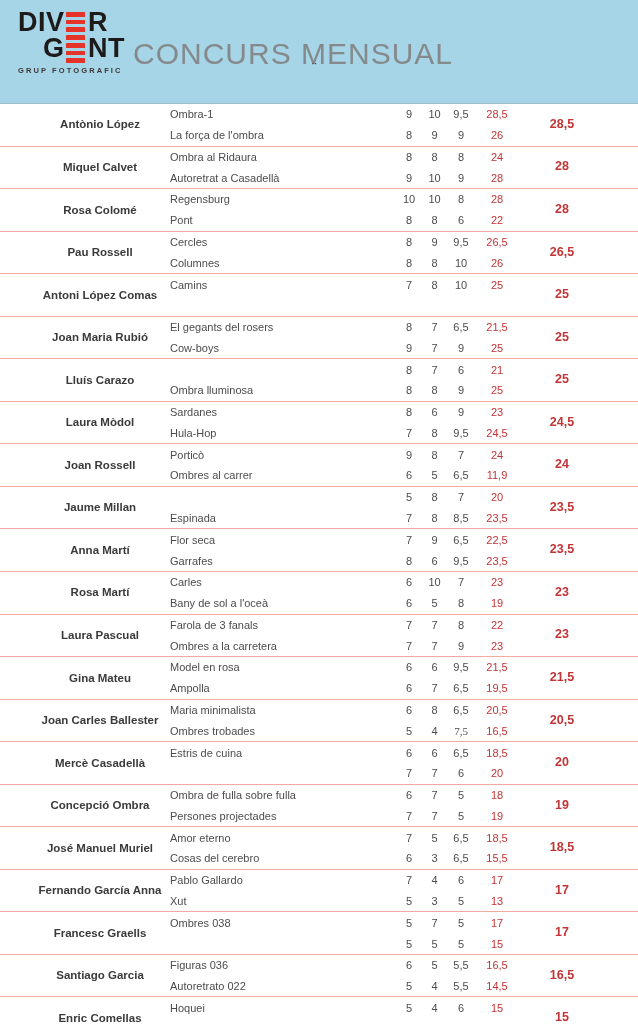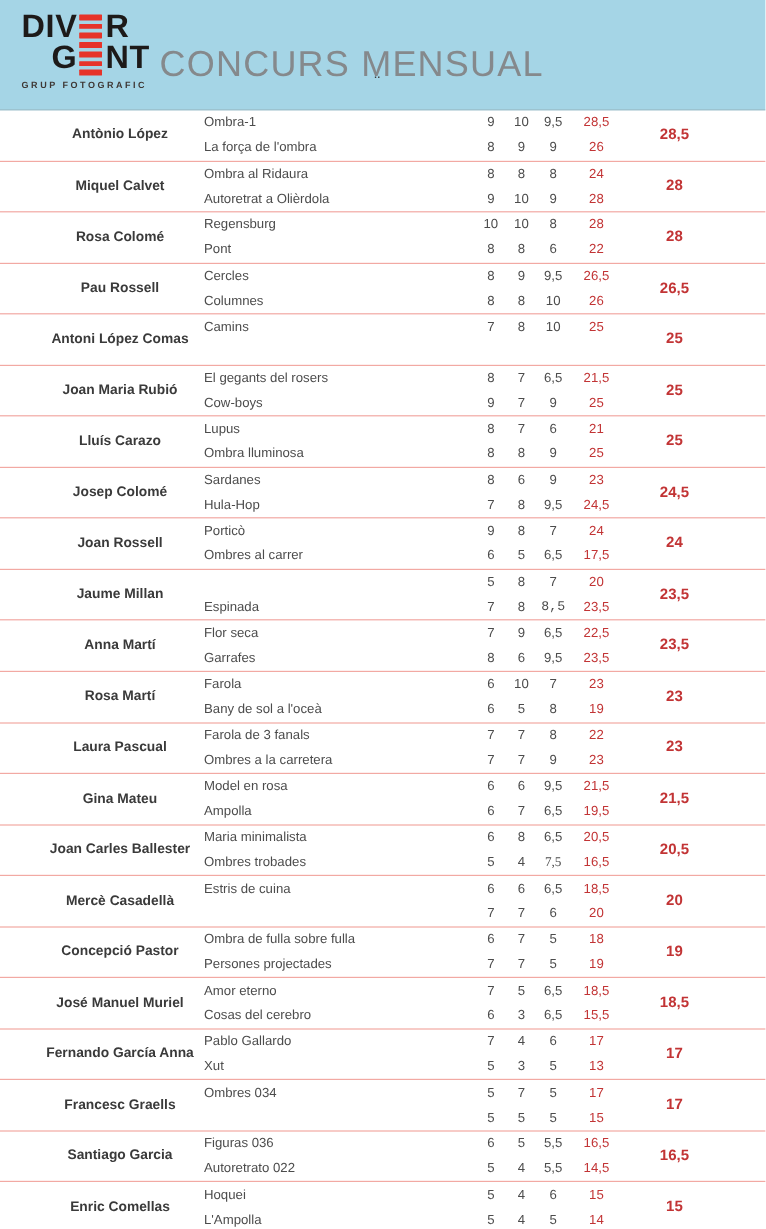--- a/index.html
+++ b/index.html
@@ -4,21 +4,21 @@
 <style>
   * { margin:0; padding:0; box-sizing:border-box; }
   html,body { width:638px; }
   body {
     font-family:"Liberation Sans","DejaVu Sans",sans-serif;
     background:#ffffff; width:638px; height:1024px; overflow:hidden;
     position:relative;
   }
   
   .header {
-    position:relative; width:638px; height:92px;
+    position:relative; width:638px; height:104px;
     background:#a5d5e6;
     border-bottom:1px solid rgba(120,120,120,0.25);
   }
   .logo { position:absolute; left:18px; top:9px; width:130px; height:66px; }
   .logo .lg {
     position:absolute; font-weight:700; font-size:27px; line-height:27px;
     color:#1d1a19; letter-spacing:0.5px;
   }
   .lg.w1a { left:0;  top:0; }
   .lg.w1b { left:70px; top:0; }
@@ -111,21 +111,21 @@
       <div class="cell sub" style="grid-row: 2;">26</div>
     </div>
     <div class="row">
     <div class="cell name">Miquel Calvet</div>
     <div class="cell total">28</div>
   <div class="cell ptitle" style="grid-row: 1;">Ombra al Ridaura</div>
       <div class="cell s1" style="grid-row: 1;">8</div>
       <div class="cell s2" style="grid-row: 1;">8</div>
       <div class="cell s3" style="grid-row: 1;">8</div>
       <div class="cell sub" style="grid-row: 1;">24</div>
-      <div class="cell ptitle" style="grid-row: 2;">Autoretrat a Olièrdola</div>
+      <div class="cell ptitle" style="grid-row: 2;">Autoretrat a Casadellà</div>
       <div class="cell s1" style="grid-row: 2;">9</div>
       <div class="cell s2" style="grid-row: 2;">10</div>
       <div class="cell s3" style="grid-row: 2;">9</div>
       <div class="cell sub" style="grid-row: 2;">28</div>
     </div>
     <div class="row">
     <div class="cell name">Rosa Colomé</div>
     <div class="cell total">28</div>
   <div class="cell ptitle" style="grid-row: 1;">Regensburg</div>
       <div class="cell s1" style="grid-row: 1;">10</div>
@@ -171,33 +171,32 @@
       <div class="cell sub" style="grid-row: 1;">21,5</div>
       <div class="cell ptitle" style="grid-row: 2;">Cow-boys</div>
       <div class="cell s1" style="grid-row: 2;">9</div>
       <div class="cell s2" style="grid-row: 2;">7</div>
       <div class="cell s3" style="grid-row: 2;">9</div>
       <div class="cell sub" style="grid-row: 2;">25</div>
     </div>
     <div class="row">
     <div class="cell name">Lluís Carazo</div>
     <div class="cell total">25</div>
-  <div class="cell ptitle" style="grid-row: 1;">Lupus</div>
       <div class="cell s1" style="grid-row: 1;">8</div>
       <div class="cell s2" style="grid-row: 1;">7</div>
       <div class="cell s3" style="grid-row: 1;">6</div>
       <div class="cell sub" style="grid-row: 1;">21</div>
       <div class="cell ptitle" style="grid-row: 2;">Ombra lluminosa</div>
       <div class="cell s1" style="grid-row: 2;">8</div>
       <div class="cell s2" style="grid-row: 2;">8</div>
       <div class="cell s3" style="grid-row: 2;">9</div>
       <div class="cell sub" style="grid-row: 2;">25</div>
     </div>
     <div class="row">
-    <div class="cell name">Josep Colomé</div>
+    <div class="cell name">Laura Mòdol</div>
     <div class="cell total">24,5</div>
   <div class="cell ptitle" style="grid-row: 1;">Sardanes</div>
       <div class="cell s1" style="grid-row: 1;">8</div>
       <div class="cell s2" style="grid-row: 1;">6</div>
       <div class="cell s3" style="grid-row: 1;">9</div>
       <div class="cell sub" style="grid-row: 1;">23</div>
       <div class="cell ptitle" style="grid-row: 2;">Hula-Hop</div>
       <div class="cell s1" style="grid-row: 2;">7</div>
       <div class="cell s2" style="grid-row: 2;">8</div>
       <div class="cell s3" style="grid-row: 2;">9,5</div>
@@ -208,53 +207,53 @@
     <div class="cell total">24</div>
   <div class="cell ptitle" style="grid-row: 1;">Porticò</div>
       <div class="cell s1" style="grid-row: 1;">9</div>
       <div class="cell s2" style="grid-row: 1;">8</div>
       <div class="cell s3" style="grid-row: 1;">7</div>
       <div class="cell sub" style="grid-row: 1;">24</div>
       <div class="cell ptitle" style="grid-row: 2;">Ombres al carrer</div>
       <div class="cell s1" style="grid-row: 2;">6</div>
       <div class="cell s2" style="grid-row: 2;">5</div>
       <div class="cell s3" style="grid-row: 2;">6,5</div>
-      <div class="cell sub" style="grid-row: 2;">17,5</div>
+      <div class="cell sub" style="grid-row: 2;">11,9</div>
     </div>
     <div class="row">
     <div class="cell name">Jaume Millan</div>
     <div class="cell total">23,5</div>
       <div class="cell s1" style="grid-row: 1;">5</div>
       <div class="cell s2" style="grid-row: 1;">8</div>
       <div class="cell s3" style="grid-row: 1;">7</div>
       <div class="cell sub" style="grid-row: 1;">20</div>
       <div class="cell ptitle" style="grid-row: 2;">Espinada</div>
       <div class="cell s1" style="grid-row: 2;">7</div>
       <div class="cell s2" style="grid-row: 2;">8</div>
-      <div class="cell s3" style="grid-row: 2; font-family: Liberation Mono, monospace;">8,5</div>
+      <div class="cell s3" style="grid-row: 2;">8,5</div>
       <div class="cell sub" style="grid-row: 2;">23,5</div>
     </div>
     <div class="row">
     <div class="cell name">Anna Martí</div>
     <div class="cell total">23,5</div>
   <div class="cell ptitle" style="grid-row: 1;">Flor seca</div>
       <div class="cell s1" style="grid-row: 1;">7</div>
       <div class="cell s2" style="grid-row: 1;">9</div>
       <div class="cell s3" style="grid-row: 1;">6,5</div>
       <div class="cell sub" style="grid-row: 1;">22,5</div>
       <div class="cell ptitle" style="grid-row: 2;">Garrafes</div>
       <div class="cell s1" style="grid-row: 2;">8</div>
       <div class="cell s2" style="grid-row: 2;">6</div>
       <div class="cell s3" style="grid-row: 2;">9,5</div>
       <div class="cell sub" style="grid-row: 2;">23,5</div>
     </div>
     <div class="row">
     <div class="cell name">Rosa Martí</div>
     <div class="cell total">23</div>
-  <div class="cell ptitle" style="grid-row: 1;">Farola</div>
+  <div class="cell ptitle" style="grid-row: 1;">Carles</div>
       <div class="cell s1" style="grid-row: 1;">6</div>
       <div class="cell s2" style="grid-row: 1;">10</div>
       <div class="cell s3" style="grid-row: 1;">7</div>
       <div class="cell sub" style="grid-row: 1;">23</div>
       <div class="cell ptitle" style="grid-row: 2;">Bany de sol a l'oceà</div>
       <div class="cell s1" style="grid-row: 2;">6</div>
       <div class="cell s2" style="grid-row: 2;">5</div>
       <div class="cell s3" style="grid-row: 2;">8</div>
       <div class="cell sub" style="grid-row: 2;">19</div>
     </div>
@@ -307,21 +306,21 @@
       <div class="cell s1" style="grid-row: 1;">6</div>
       <div class="cell s2" style="grid-row: 1;">6</div>
       <div class="cell s3" style="grid-row: 1;">6,5</div>
       <div class="cell sub" style="grid-row: 1;">18,5</div>
       <div class="cell s1" style="grid-row: 2;">7</div>
       <div class="cell s2" style="grid-row: 2;">7</div>
       <div class="cell s3" style="grid-row: 2;">6</div>
       <div class="cell sub" style="grid-row: 2;">20</div>
     </div>
     <div class="row">
-    <div class="cell name">Concepció Pastor</div>
+    <div class="cell name">Concepció Ombra</div>
     <div class="cell total">19</div>
   <div class="cell ptitle" style="grid-row: 1;">Ombra de fulla sobre fulla</div>
       <div class="cell s1" style="grid-row: 1;">6</div>
       <div class="cell s2" style="grid-row: 1;">7</div>
       <div class="cell s3" style="grid-row: 1;">5</div>
       <div class="cell sub" style="grid-row: 1;">18</div>
       <div class="cell ptitle" style="grid-row: 2;">Persones projectades</div>
       <div class="cell s1" style="grid-row: 2;">7</div>
       <div class="cell s2" style="grid-row: 2;">7</div>
       <div class="cell s3" style="grid-row: 2;">5</div>
@@ -351,21 +350,21 @@
       <div class="cell sub" style="grid-row: 1;">17</div>
       <div class="cell ptitle" style="grid-row: 2;">Xut</div>
       <div class="cell s1" style="grid-row: 2;">5</div>
       <div class="cell s2" style="grid-row: 2;">3</div>
       <div class="cell s3" style="grid-row: 2;">5</div>
       <div class="cell sub" style="grid-row: 2;">13</div>
     </div>
     <div class="row">
     <div class="cell name">Francesc Graells</div>
     <div class="cell total">17</div>
-  <div class="cell ptitle" style="grid-row: 1;">Ombres 034</div>
+  <div class="cell ptitle" style="grid-row: 1;">Ombres 038</div>
       <div class="cell s1" style="grid-row: 1;">5</div>
       <div class="cell s2" style="grid-row: 1;">7</div>
       <div class="cell s3" style="grid-row: 1;">5</div>
       <div class="cell sub" style="grid-row: 1;">17</div>
       <div class="cell s1" style="grid-row: 2;">5</div>
       <div class="cell s2" style="grid-row: 2;">5</div>
       <div class="cell s3" style="grid-row: 2;">5</div>
       <div class="cell sub" style="grid-row: 2;">15</div>
     </div>
     <div class="row">

